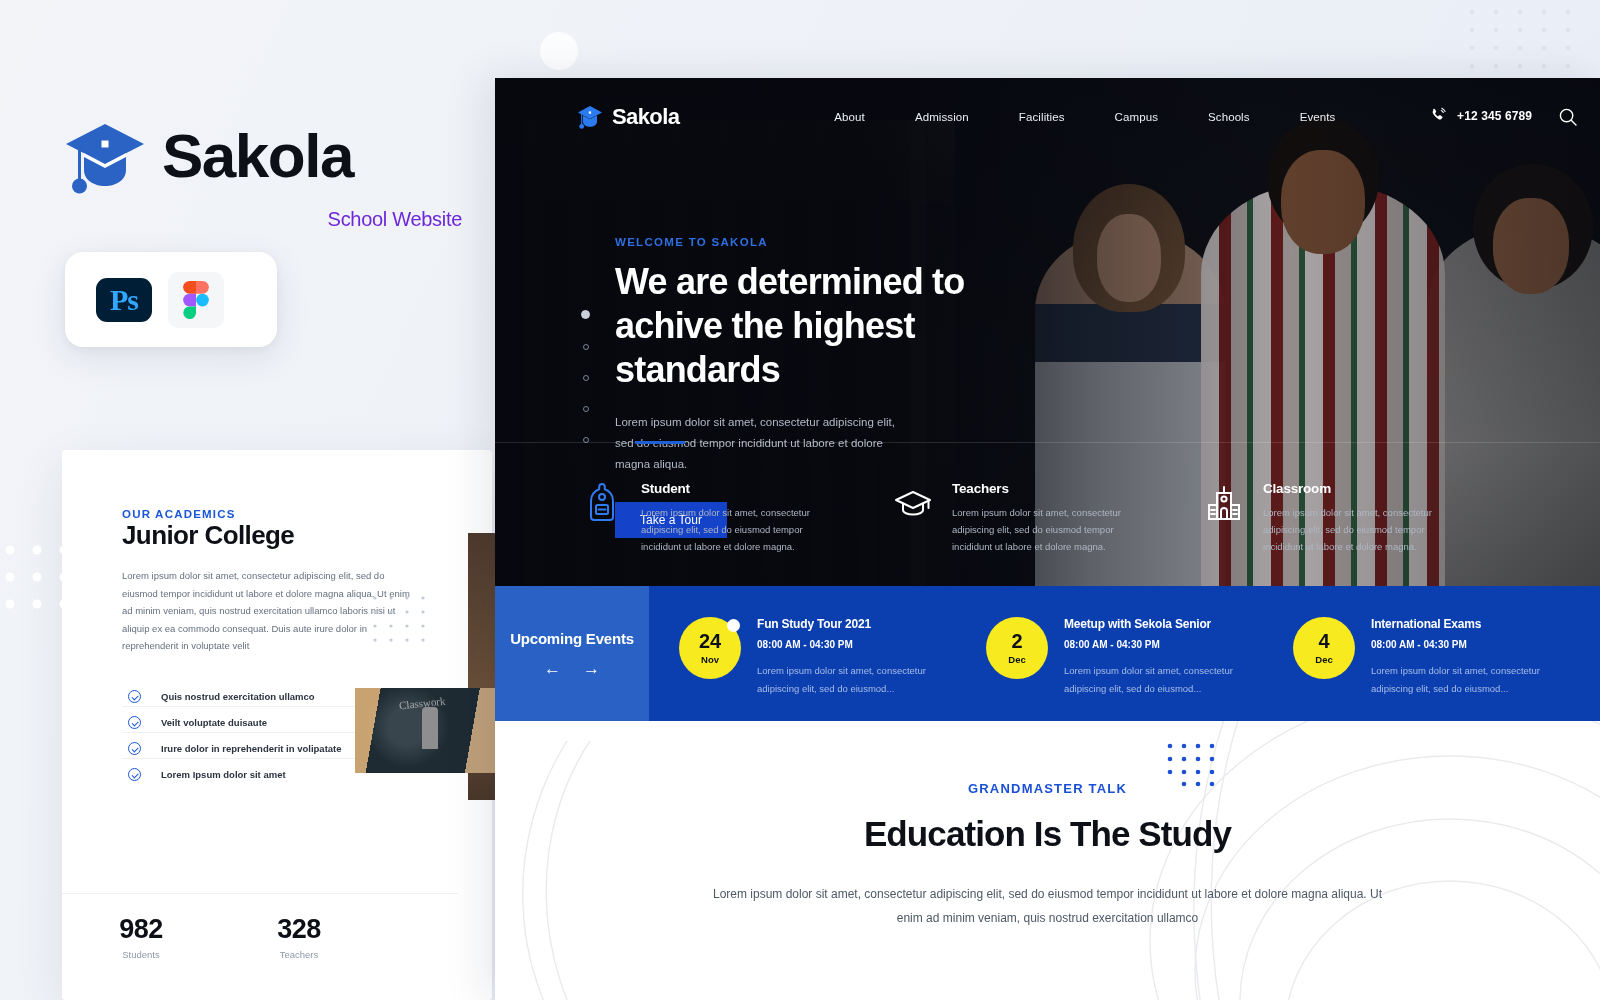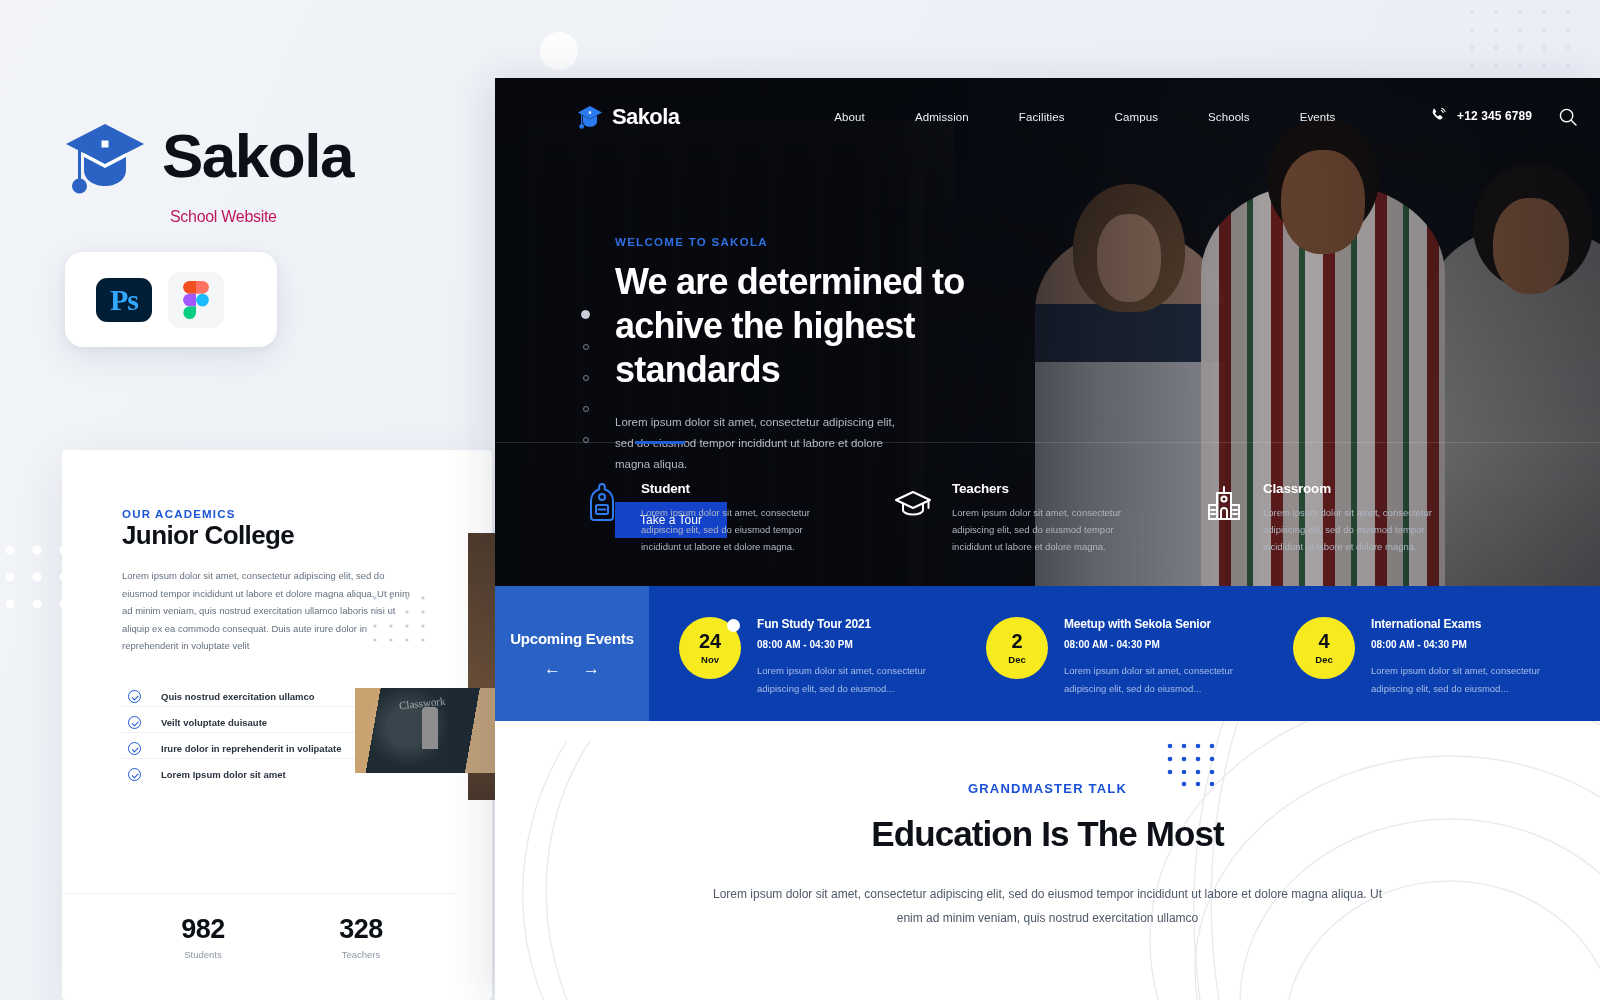--- a/index.html
+++ b/index.html
@@ -17,21 +17,21 @@
 
   #brand-block { position:absolute; left:62px; top:118px; width:400px; }
   #brand-row { display:flex; align-items:center; gap:14px; }
   #cap-icon { width:86px; height:76px; position:relative; flex:0 0 auto; }
   #brand-title {
     font-size:62px; font-weight:700; letter-spacing:-1.5px;
     color:#0d1117; line-height:1;
   }
   #brand-sub {
     margin-top:14px; margin-left:108px;
-    font-size:16px; color:#be185d; font-weight:400; letter-spacing:-0.3px;
+    font-size:20px; color:#6d28d9; font-weight:400; letter-spacing:-0.3px;text-align:right;
   }
 
   #tools-card {
     position:absolute; left:65px; top:252px; width:212px; height:95px;
     background:#fff; border-radius:18px;
     box-shadow:0 10px 34px rgba(31,45,80,.10), 0 2px 8px rgba(31,45,80,.05);
     display:flex; align-items:center; gap:16px; padding-left:31px;
   }
   #ps-tile {
     width:56px; height:44px; border-radius:11px; background:#001e36;
@@ -375,21 +375,21 @@
           <circle cx="19" cy="31" r="1.6"></circle>
           <circle cx="35" cy="31" r="1.6"></circle>
           <circle cx="51" cy="31" r="1.6"></circle>
         <circle cx="3" cy="45" r="1.6"></circle>
           <circle cx="19" cy="45" r="1.6"></circle>
           <circle cx="35" cy="45" r="1.6"></circle>
           <circle cx="51" cy="45" r="1.6"></circle>
       </g>
     </svg>
 
-    <div id="stats-row" style="position:absolute;left:0;top:443px;width:396px;padding-left:62px;align-items:center;">
+    <div id="stats-row" style="position:absolute;left:0;top:443px;width:396px;align-items:center;">
       <div class="stat">
         <div class="stat-num">982</div>
         <div class="stat-lbl">Students</div>
       </div>
       <div class="stat">
         <div class="stat-num">328</div>
         <div class="stat-lbl">Teachers</div>
       </div>
     </div>
   </div>
@@ -616,18 +616,18 @@
           <circle cx="45" cy="29" r="2.3"></circle>
         <circle cx="17" cy="41" r="2.3"></circle>
           <circle cx="31" cy="41" r="2.3"></circle>
           <circle cx="45" cy="41" r="2.3"></circle>
       </g>
     </svg>
 
     <div id="gm-inner">
       <div id="gm-kicker">GRANDMASTER TALK</div>
       <h2 id="gm-title">
-        <span>Education Is The Most</span><br>
+        <span>Education Is The Study</span><br>
       </h2>
       <p id="gm-desc">Lorem ipsum dolor sit amet, consectetur adipiscing elit, sed do eiusmod tempor incididunt ut labore et dolore magna aliqua. Ut enim ad minim veniam, quis nostrud exercitation ullamco</p>
     </div>
   </div>
 </div>
 
 </body></html>

